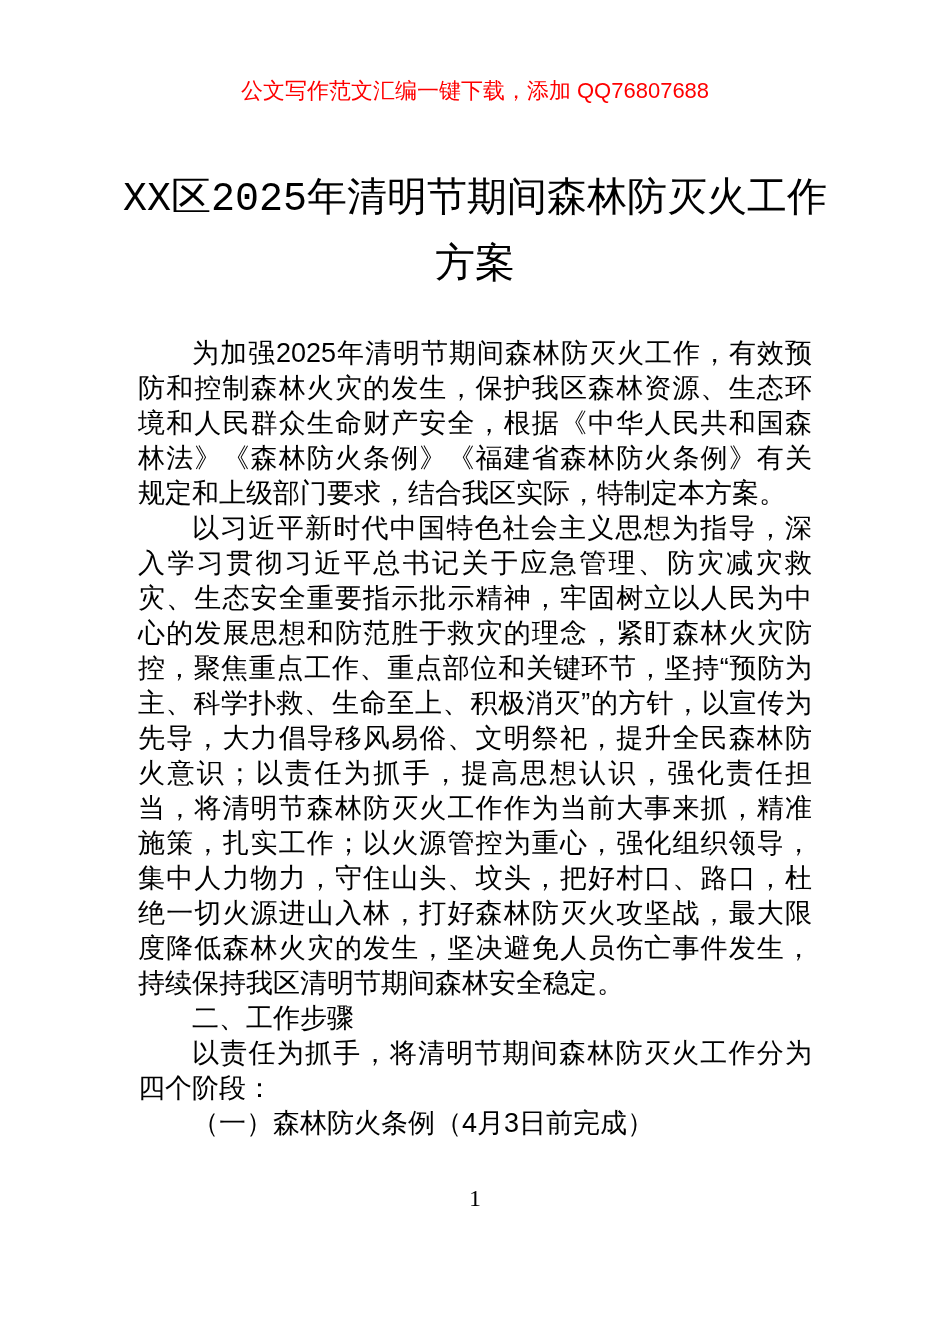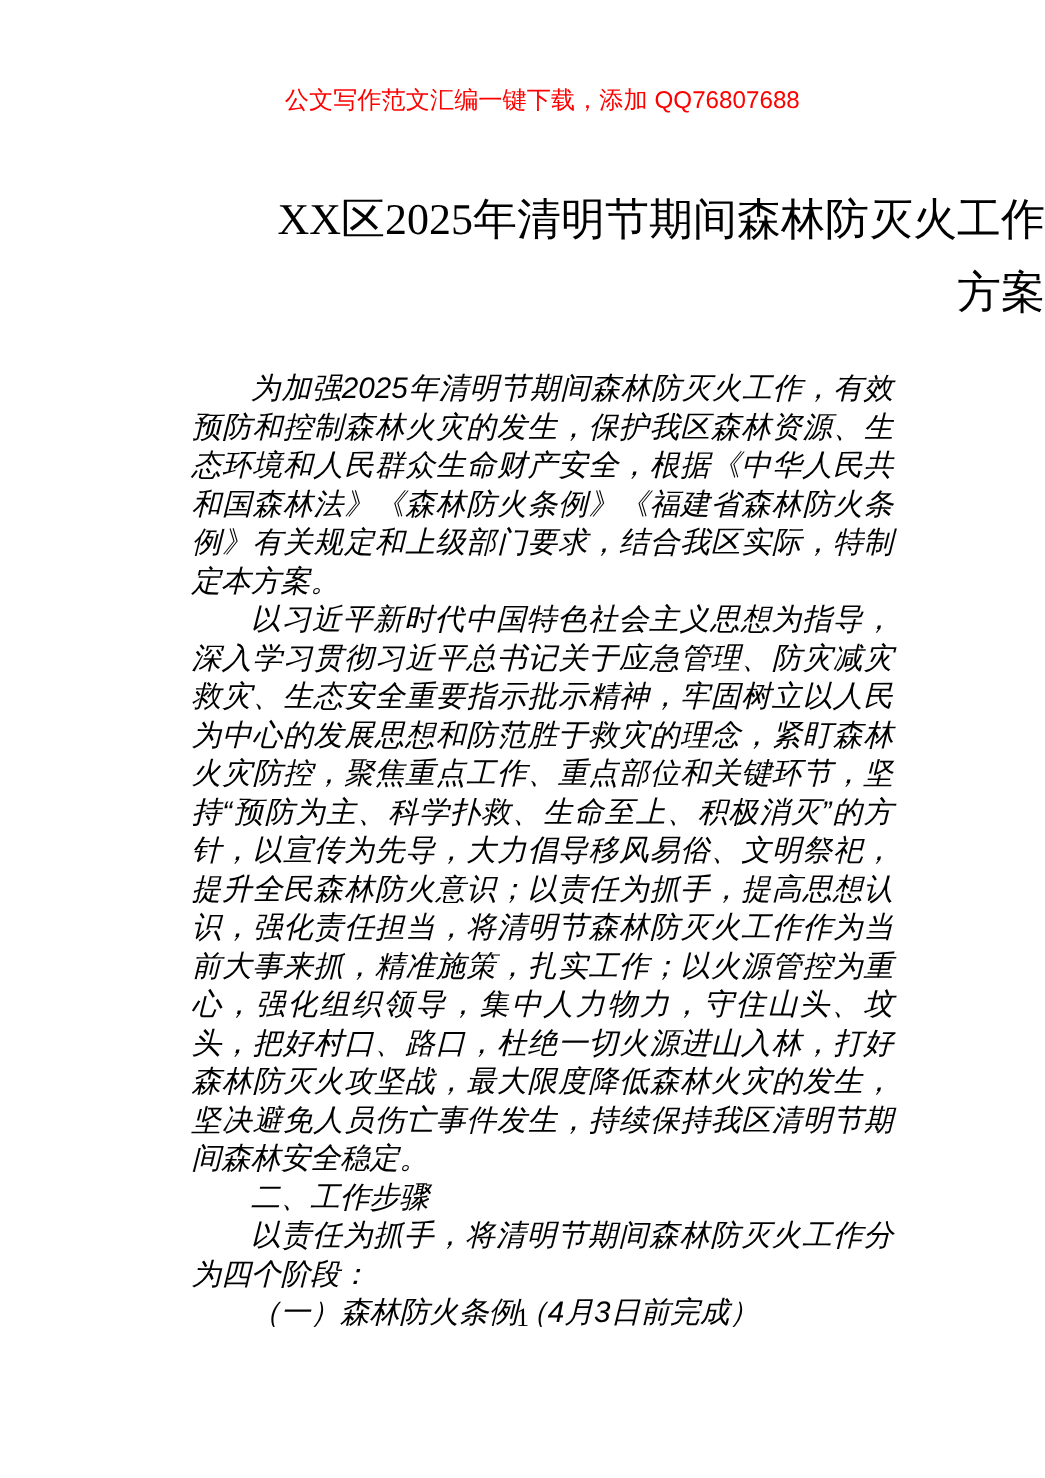--- a/index.html
+++ b/index.html
@@ -7,56 +7,54 @@
   body { font-family: "Liberation Sans", "DejaVu Sans", sans-serif; }
 
   .page {
     position: relative;
     width: 950px;
     height: 1344px;
     margin: 0 auto;
     background: #ffffff;
     overflow: hidden;
     color: #000000;
-    padding-left: 36px;
   }
 
   .header-note {
     padding-top: 76px;
     text-align: center;
     font-size: 22px;
     line-height: 30px;
     color: #fe0000;
     font-family: "Liberation Sans", "DejaVu Sans", sans-serif;
     white-space: nowrap;
   }
 
   .doc-title {
     margin-top: 61px;
-    text-align: right;
-    font-family: Liberation Serif, serif;
+    text-align: center;
+    font-family: Liberation Mono, monospace;
     font-size: 40px;
     line-height: 66px;
     font-weight: 400;
     color: #000000;
   }
   .doc-title .title-line { display: block; }
 
   .doc-body {
     margin: 37px 138px 0 138px;
     font-size: 27px;
     line-height: 35px;
     text-align: justify;
     text-justify: inter-ideograph;
     color: #000000;
   }
   .doc-body p {
     text-indent: 2em;
     margin: 0;
-    font-style: italic;
   }
 
   .page-number {
     position: absolute;
     top: 1185px;
     left: 0;
     width: 100%;
     text-align: center;
     font-family: "Liberation Serif", "DejaVu Serif", serif;
     font-size: 24px;

